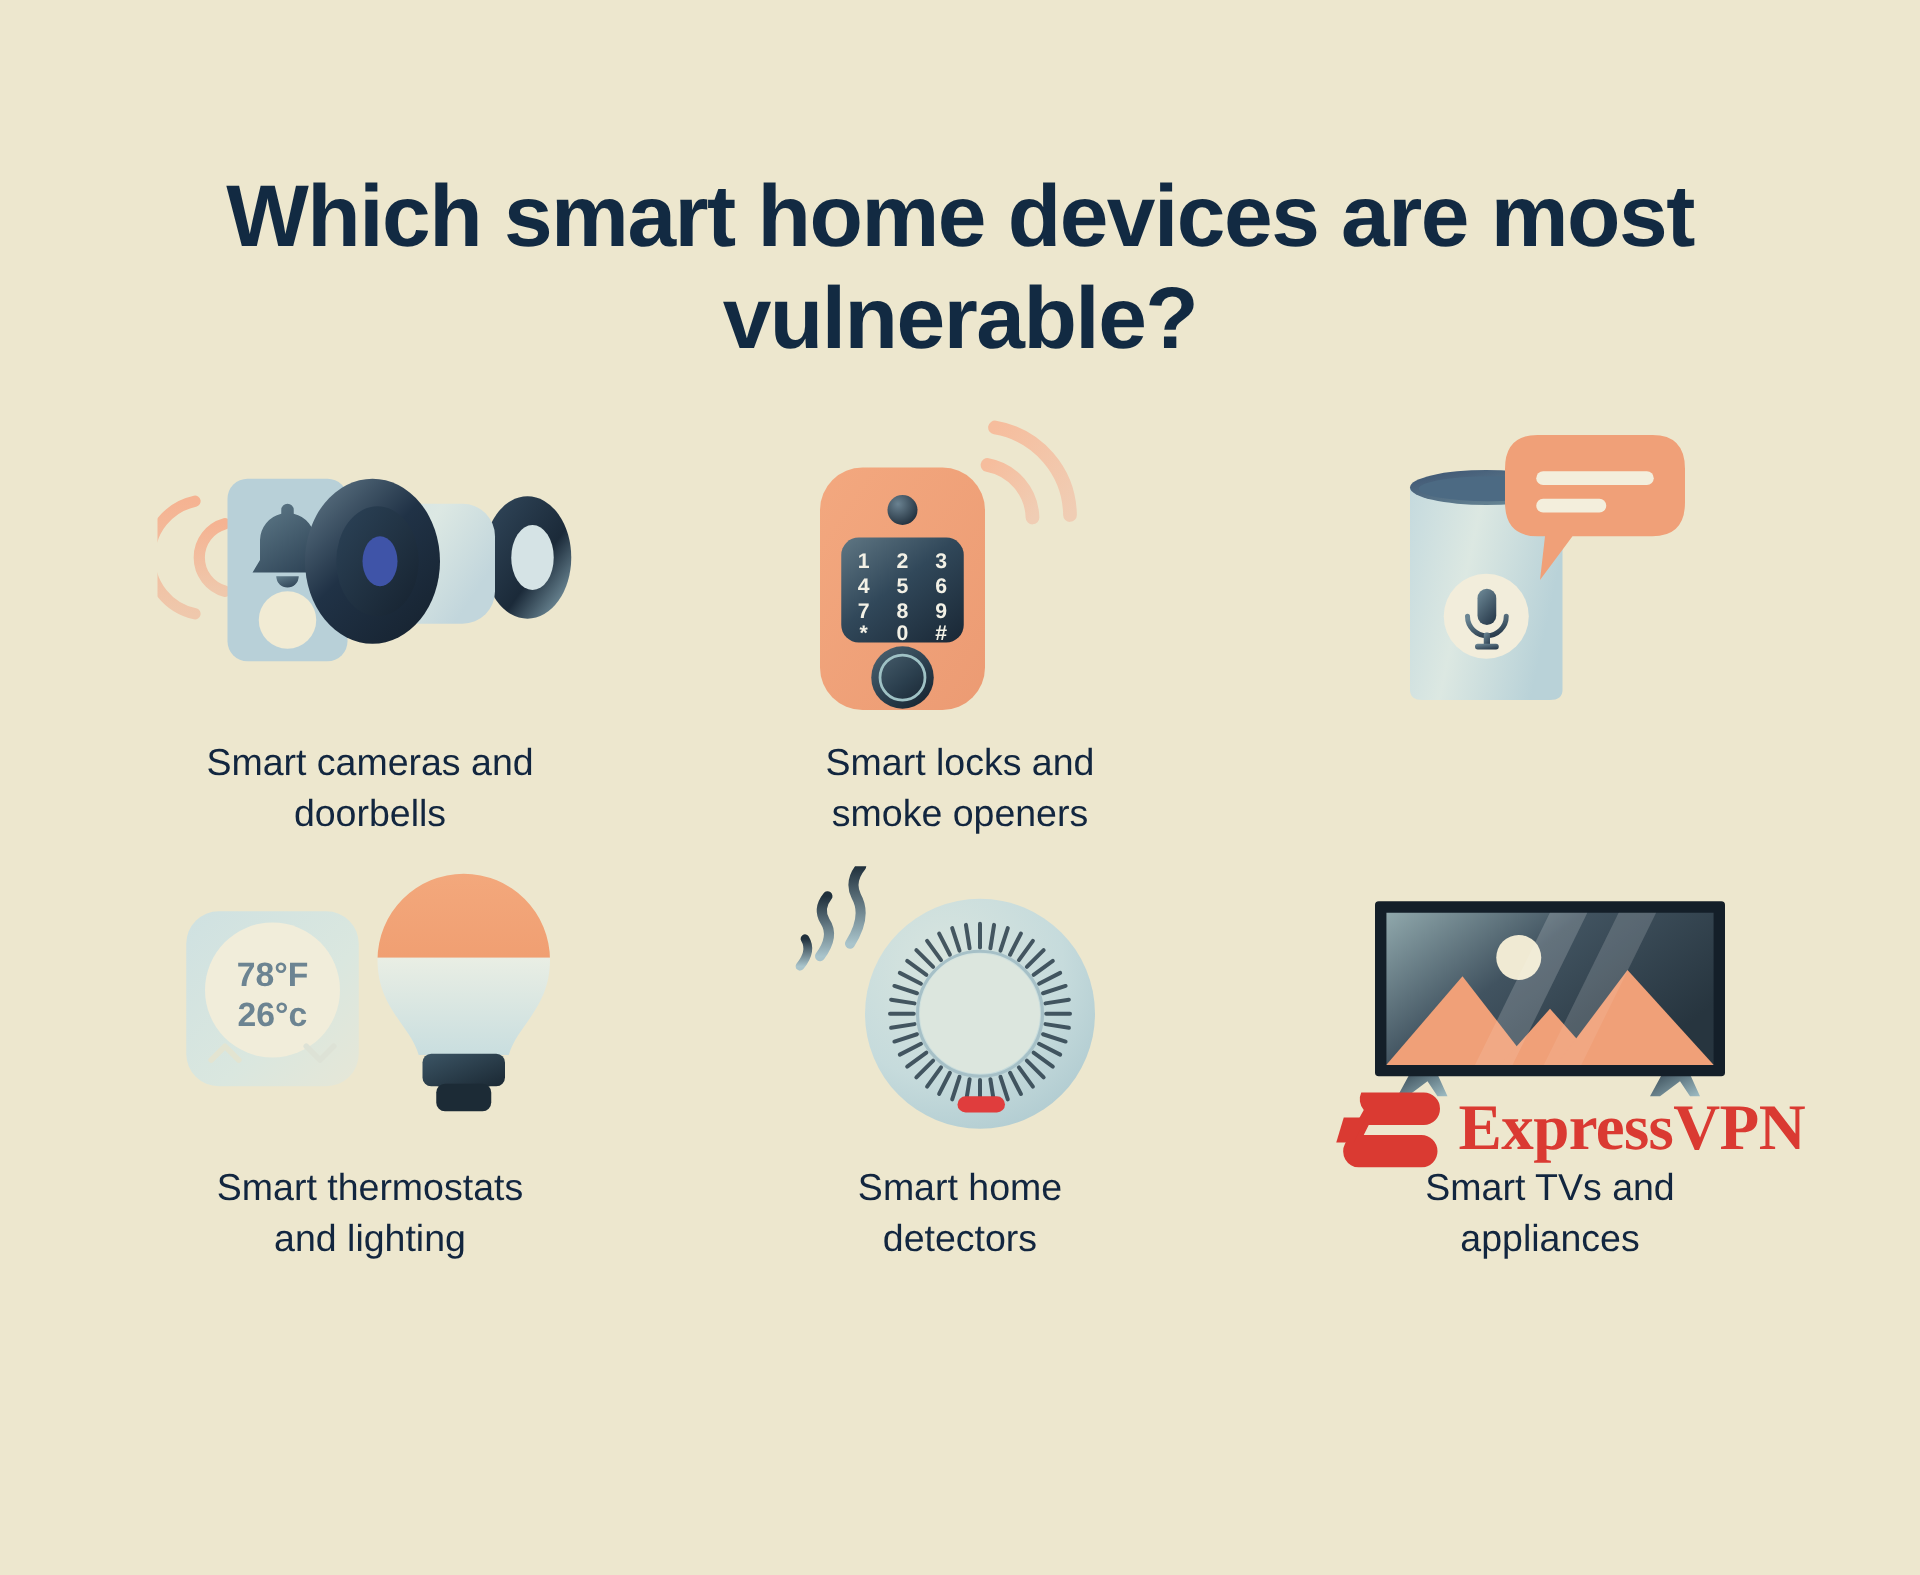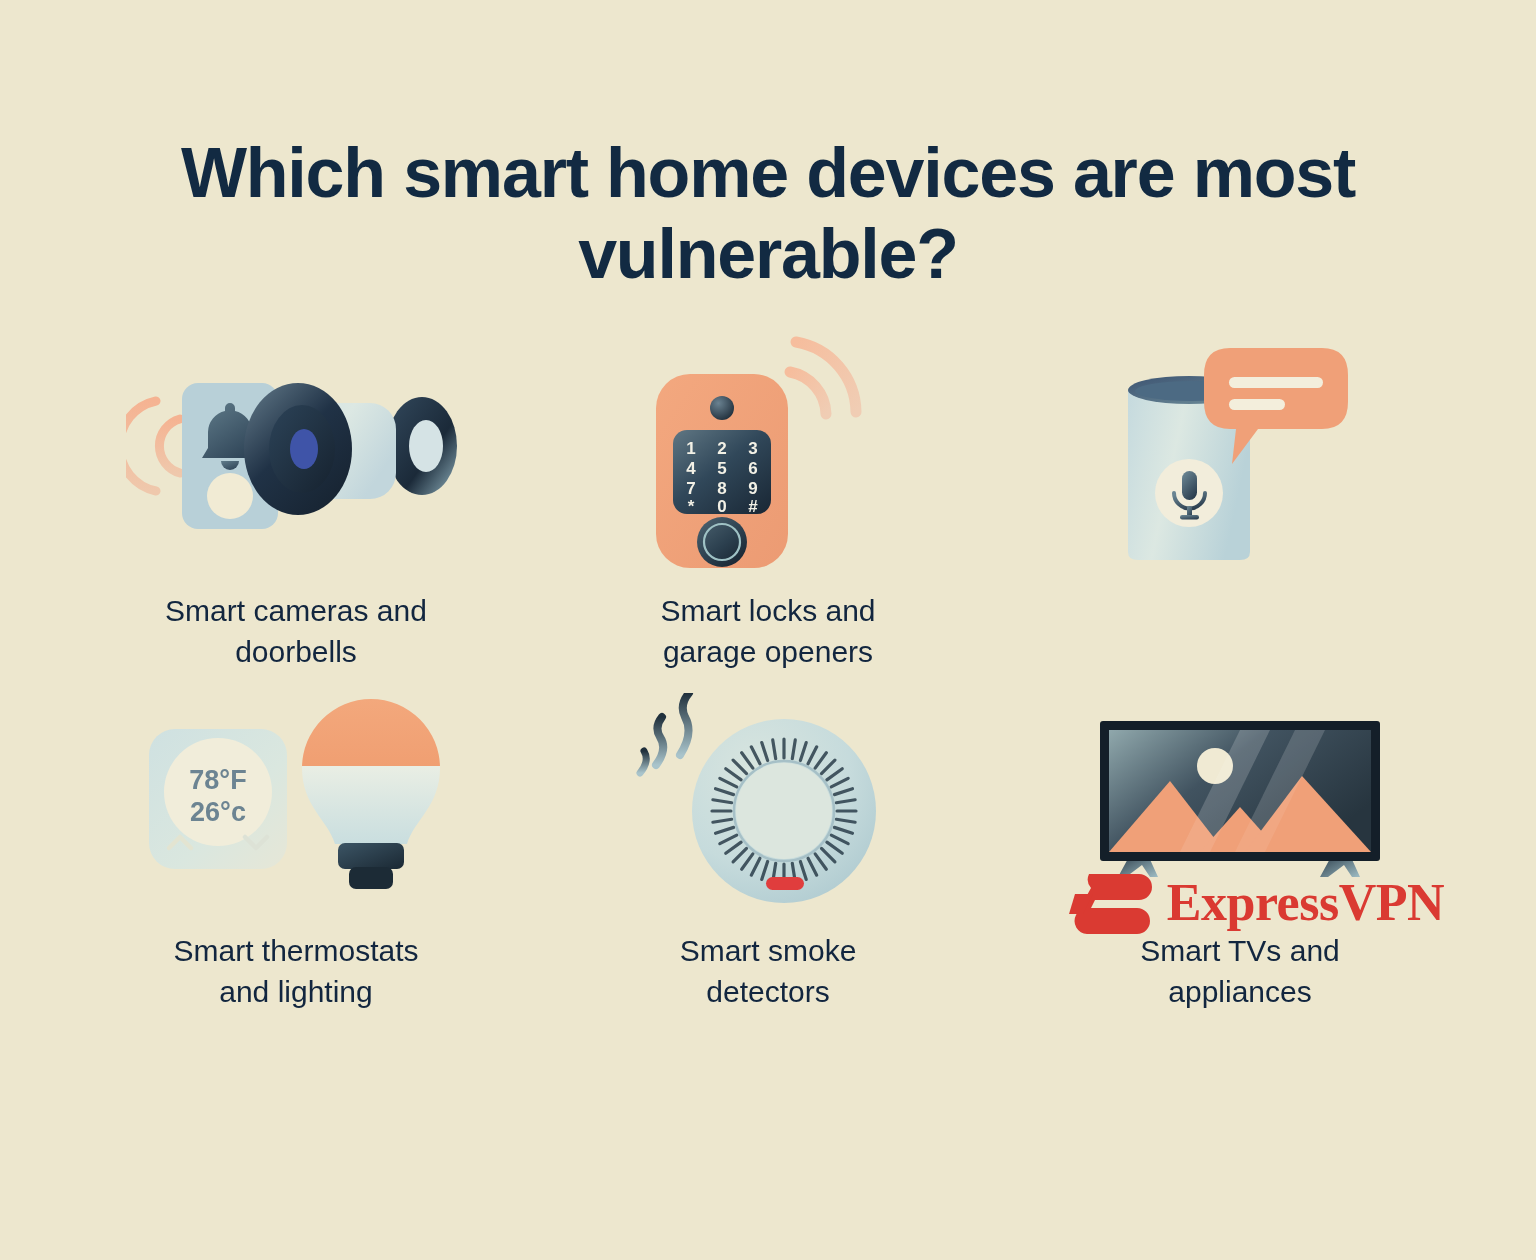--- a/index.html
+++ b/index.html
@@ -218,21 +218,21 @@
             <text x="73" y="182">*</text>
             <text x="104" y="182">0</text>
             <text x="135" y="182">#</text>
           </g>
 
           <circle cx="104" cy="212" r="25" fill="url(#l-knob)"></circle>
           <circle cx="104" cy="212" r="18" fill="none" stroke="#9FC2C5" stroke-width="2.2"></circle>
         </svg>
       </div>
       <div class="card-label">Smart locks and
-garage openers</div>
+smoke openers</div>
     </div>
 
     <div class="card">
       <div class="art">
         <svg width="300" height="250" viewBox="0 0 300 250">
           <defs>
             <linearGradient id="v-cyl" x1="0" y1="0" x2="1" y2="0.3">
               <stop offset="0%" stop-color="#C5DADE"></stop>
               <stop offset="45%" stop-color="#DCE8E2"></stop>
               <stop offset="100%" stop-color="#B9D2D8"></stop>
@@ -373,21 +373,21 @@
                 <line x1="149.62" y1="67.59" x2="143.75" y2="49.52"></line>
                 <line x1="157.71" y1="65.65" x2="154.74" y2="46.89"></line>
               </g>
           </g>
           <circle cx="166" cy="118" r="50" fill="none" stroke="#A6C0C7" stroke-width="2.5"></circle>
           <circle cx="166" cy="118" r="48" fill="#DCE6DE"></circle>
 
           <rect x="148" y="184" width="38" height="13" rx="6.5" fill="#E03D3D"></rect>
         </svg>
       </div>
-      <div class="card-label">Smart smoke
+      <div class="card-label">Smart home
 detectors</div>
     </div>
 
     <div class="card row2">
       <div class="art">
         <svg width="300" height="200" viewBox="0 0 300 200">
           <defs>
             <linearGradient id="tv-sky" x1="0" y1="0" x2="1" y2="0.6">
               <stop offset="0%" stop-color="#90A8AC"></stop>
               <stop offset="45%" stop-color="#415360"></stop>

